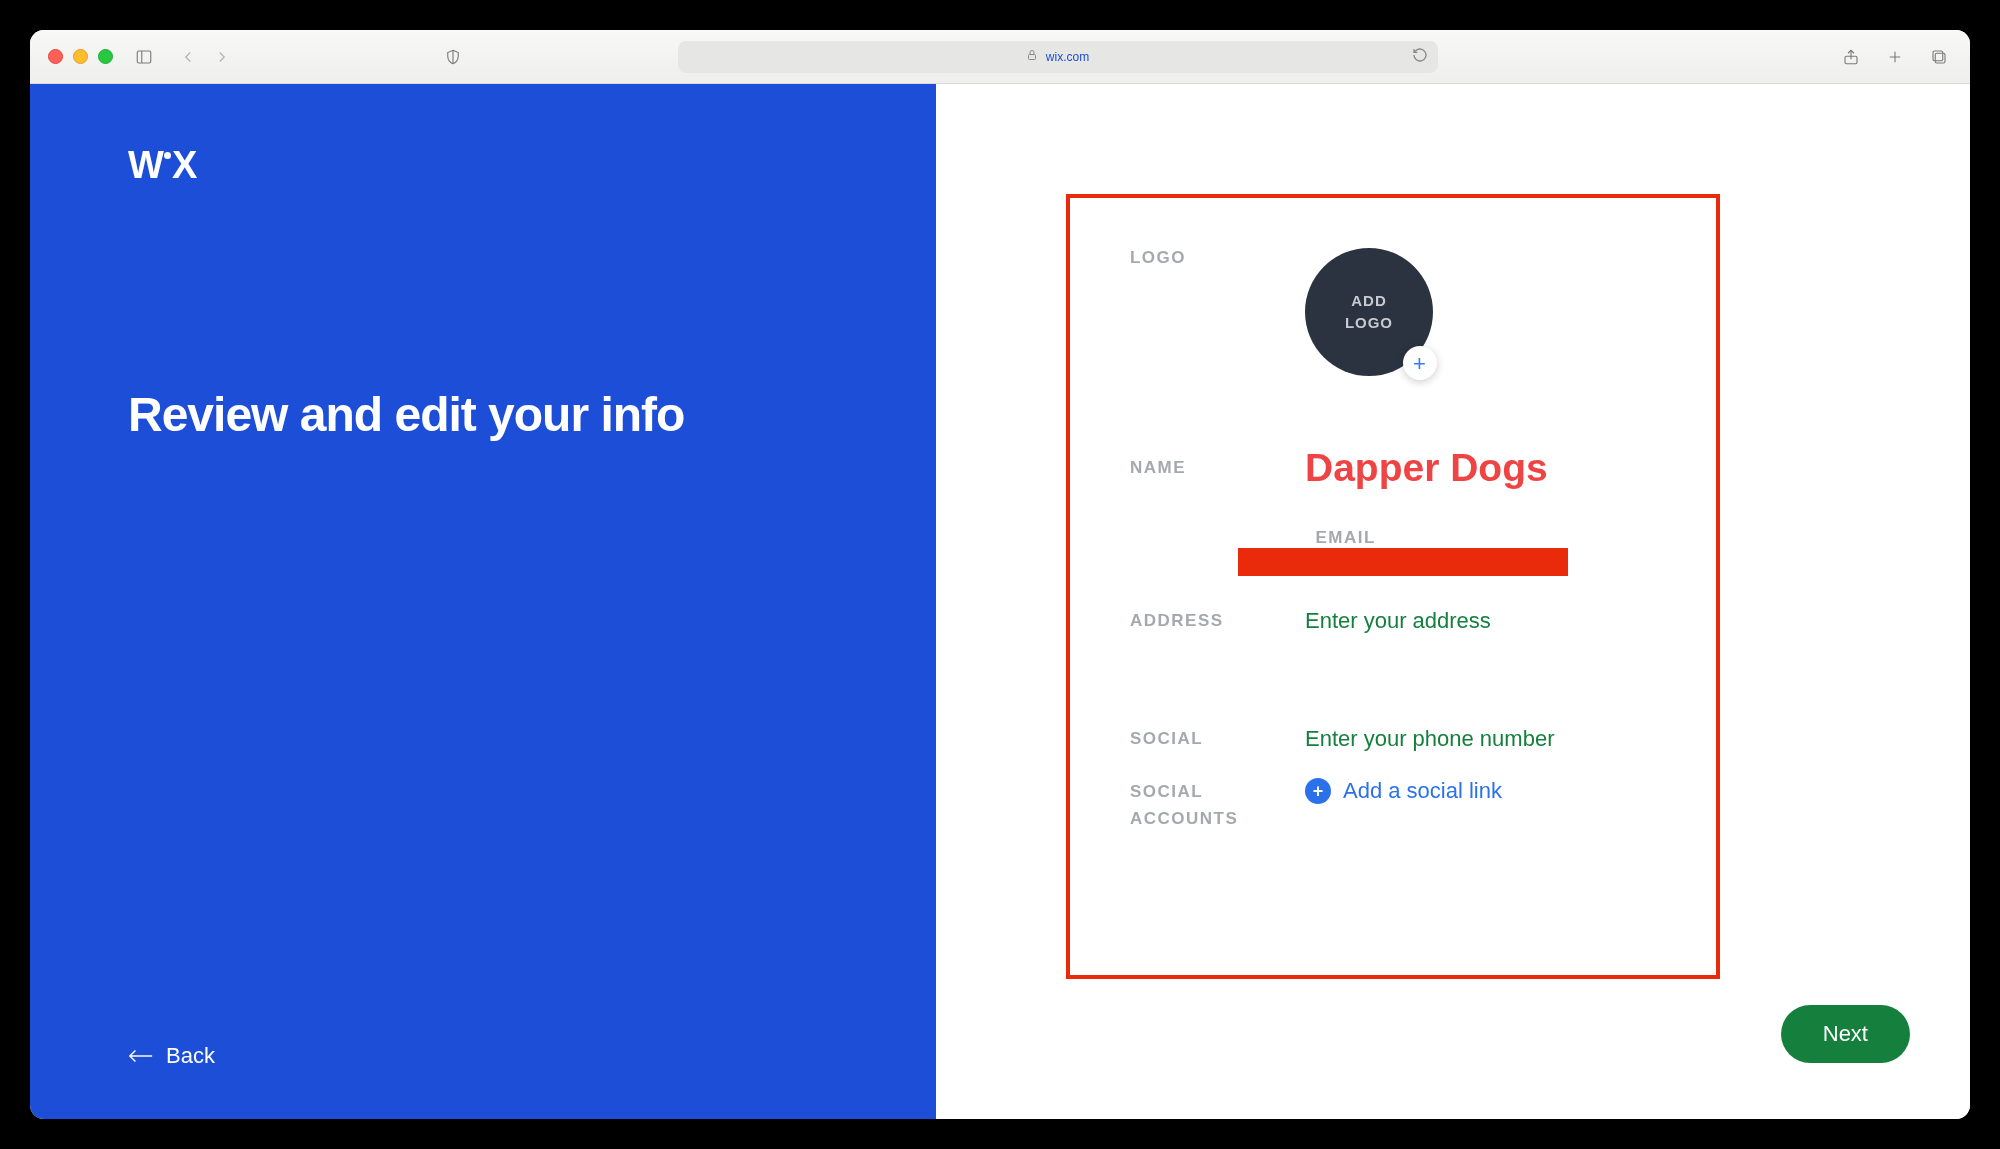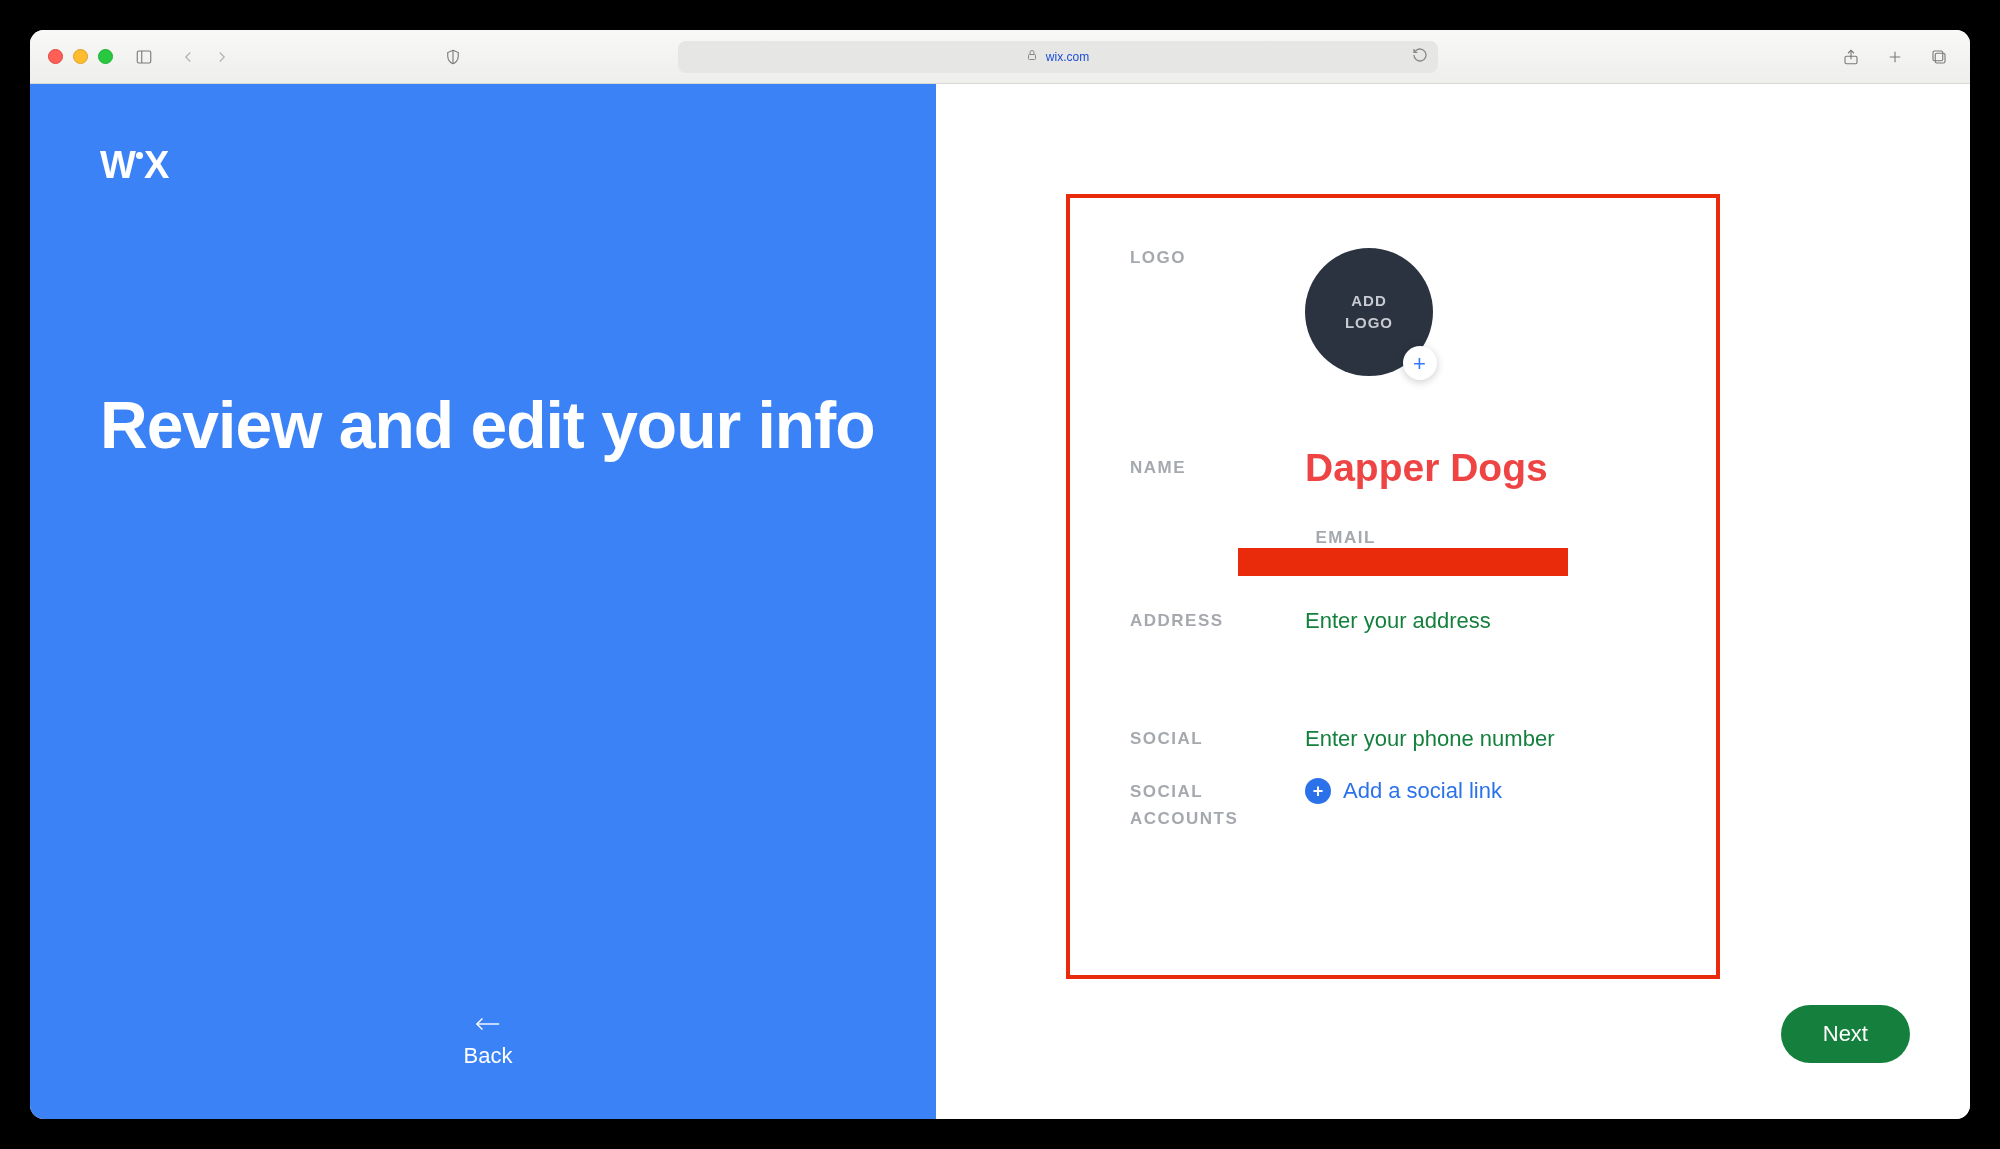--- a/index.html
+++ b/index.html
@@ -62,50 +62,49 @@
     .url-bar .refresh { position: absolute; right: 10px; color: #888; }
     .chrome-right { margin-left: auto; display: flex; gap: 18px; }
 
     .content {
       flex: 1;
       display: flex;
       min-height: 0;
     }
     .left-pane {
       width: 46.7%;
-      background: #3b82f6;
+      background: #1d4ed8;
       color: #fff;
-      padding: 60px 60px 50px 70px;
+      padding: 60px 60px 50px 98px;
       display: flex;
       flex-direction: column;
       position: relative;
     }
     .wix-logo {
       font-size: 38px;
       font-weight: 900;
       letter-spacing: -1px;
       color: #fff;
     }
     .wix-logo .dot { display:inline-block; width:7px; height:7px; background:#fff; border-radius:50%; vertical-align: top; margin: 8px 1px 0 1px;}
     .headline {
       margin-top: 200px;
-      font-size: 66px;
+      font-size: 48px;
       font-weight: 700;
       line-height: 1.18;
       letter-spacing: -1px;
     }
     .back-link {
       margin-top: auto;
       display: flex;
       align-items: center;
       gap: 12px;
       font-size: 22px;
       font-weight: 400;
       cursor: pointer;
-      flex-direction: column;
     }
     .back-link svg { width: 26px; height: 14px; stroke: #fff; fill: none; stroke-width: 1.5; }
 
     .right-pane {
       flex: 1;
       background: #fff;
       position: relative;
       padding: 70px 60px 50px 100px;
     }
     .form-card {

